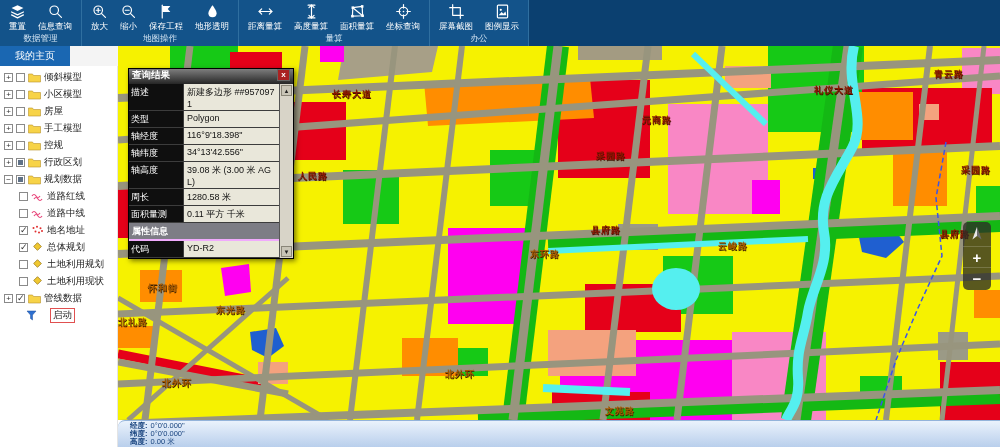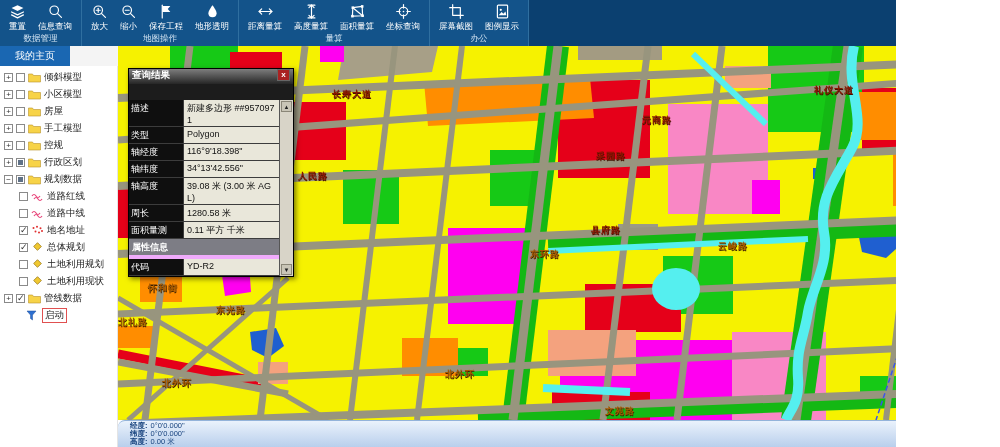--- a/index.html
+++ b/index.html
@@ -1,36 +1,36 @@
 <!DOCTYPE html>
 <html><head>
 <meta charset="utf-8">
 <style>
   html,body{margin:0;padding:0;background:#fff;}
-  .app{position:relative;width:896px;height:447px;overflow:hidden;
+  .app{position:relative;width:1000px;height:447px;overflow:hidden;
        font-family:"Liberation Sans",sans-serif;background:#fff;}
 
   
   .ribbon{position:absolute;left:0;top:0;width:1000px;height:46px;background:#0b4070;}
   .rgroups{position:absolute;left:0;top:0;height:46px;display:flex;background:#13538a;}
   .rgroup{display:flex;flex-direction:column;border-right:1px solid #2f6fa0;padding:0 3px;}
   .rbtns{display:flex;flex:1;}
   .rbtn{display:flex;flex-direction:column;align-items:center;padding:3px 6px 0;cursor:pointer;}
   .rbtn svg{width:17px;height:17px;flex:none;}
   .blabel{font-size:8.5px;color:#fff;margin-top:1px;white-space:nowrap;}
   .rglabel{font-size:8.5px;color:#d3e4f3;text-align:center;padding:0 0 2px;}
   .icon-stroke{stroke:#fff;stroke-width:1.4;fill:none;stroke-linecap:round;stroke-linejoin:round;}
 
   
   .tabstrip{position:absolute;left:0;top:46px;width:118px;height:20px;background:#f4f4f4;border-bottom:1px solid #dcdcdc;display:flex;align-items:center;}
   .tab{width:70px;height:20px;background:#1a67b2;color:#fff;font-size:10px;display:flex;align-items:center;justify-content:center;cursor:pointer;}
   .sidebar{position:absolute;left:0;top:66px;width:118px;height:381px;background:#fff;border-right:1px solid #e4e4e4;box-sizing:border-box;padding-top:3px;font-size:9.5px;color:#222;}
   .trow{display:flex;align-items:center;height:17px;padding-left:4px;white-space:nowrap;cursor:pointer;}
   .trow.lvl2{padding-left:19px;}
-  .trow.lvl2b{padding-left:26px;}
+  .trow.lvl2b{padding-left:26px;gap:8px;}
   .expand{width:9px;height:9px;border:1px solid #898989;background:#fff;font-size:8px;line-height:7px;text-align:center;color:#333;margin-right:3px;flex:none;box-sizing:border-box;}
   .cb{width:9px;height:9px;border:1px solid #8a8a8a;background:#fff;margin-right:3px;flex:none;position:relative;box-sizing:border-box;}
   .cb.checked::after{content:"\2713";position:absolute;left:0;top:-2px;font-size:9px;color:#333;}
   .cb.partial::after{content:"";position:absolute;left:1px;top:1px;right:1px;bottom:1px;background:#5f7187;}
   .ticon{width:13px;height:11px;margin-right:3px;flex:none;}
   .tlabel{color:#222;}
   .tlabel.selected{border:1px solid #e05050;padding:0 2px;}
 
   
   .map{position:absolute;left:118px;top:46px;width:882px;height:374px;background:#f6f200;overflow:hidden;cursor:crosshair;}
@@ -39,26 +39,26 @@
             text-shadow:0.6px 0.6px 0 #401000;white-space:nowrap;pointer-events:none;}
   .maplabel.street{color:#a85a00;text-shadow:0.6px 0.6px 0 #3c2000;}
 
   
   .popup{position:absolute;left:10px;top:22px;width:164px;background:#1c1c1c;border:1px solid #000;
          box-shadow:2px 2px 5px rgba(0,0,0,.5);font-size:9px;}
   .ptitle{height:15px;background:linear-gradient(#7d7d7d,#262626);color:#fff;display:flex;align-items:flex-start;
           padding:0 3px;font-weight:bold;font-size:9.5px;}
   .pclose{margin-left:auto;width:11px;height:10px;background:#a22;color:#fff;font-size:8px;line-height:10px;
           text-align:center;cursor:pointer;border:1px solid #666;}
-  .pbody{display:flex;margin-top:16px;}
+  .pbody{display:flex;}
   .ptable{flex:1;}
   .prow{display:flex;border-bottom:1px solid #3c3c3c;}
   .plabel{width:55px;background:#0f0f0f;color:#fff;padding:2px 2px 1px;box-sizing:border-box;border-right:1px solid #3c3c3c;flex:none;}
   .pvalue{flex:1;background:#e9e7da;color:#111;padding:2px 3px 1px;word-break:break-all;}
-  .psection{background:#7d7d85;color:#fff;padding:2px 3px 1px;font-weight:bold;border-bottom:4px solid #f0abfc;}
+  .psection{background:#7d7d85;color:#fff;padding:2px 3px 1px;font-weight:bold;border-bottom:2px solid #f0abfc;}
   .pscroll{width:13px;background:#d8d4c8;border-left:1px solid #555;display:flex;flex-direction:column;
            align-items:center;justify-content:space-between;}
   .sarrow{font-size:6px;color:#222;width:11px;height:11px;background:#c9c5b7;border:1px solid #8a8678;
           display:flex;align-items:center;justify-content:center;margin:1px;cursor:pointer;box-sizing:border-box;}
 
   
   .zoomctl{position:absolute;left:845px;top:176px;width:28px;background:rgba(45,45,38,.78);
            border-radius:5px;display:flex;flex-direction:column;align-items:center;padding:2px 0;}
   .zc{color:#fff;font-size:15px;font-weight:bold;height:20px;width:100%;display:flex;align-items:center;
       justify-content:center;cursor:pointer;border-top:1px solid rgba(255,255,255,.18);}

